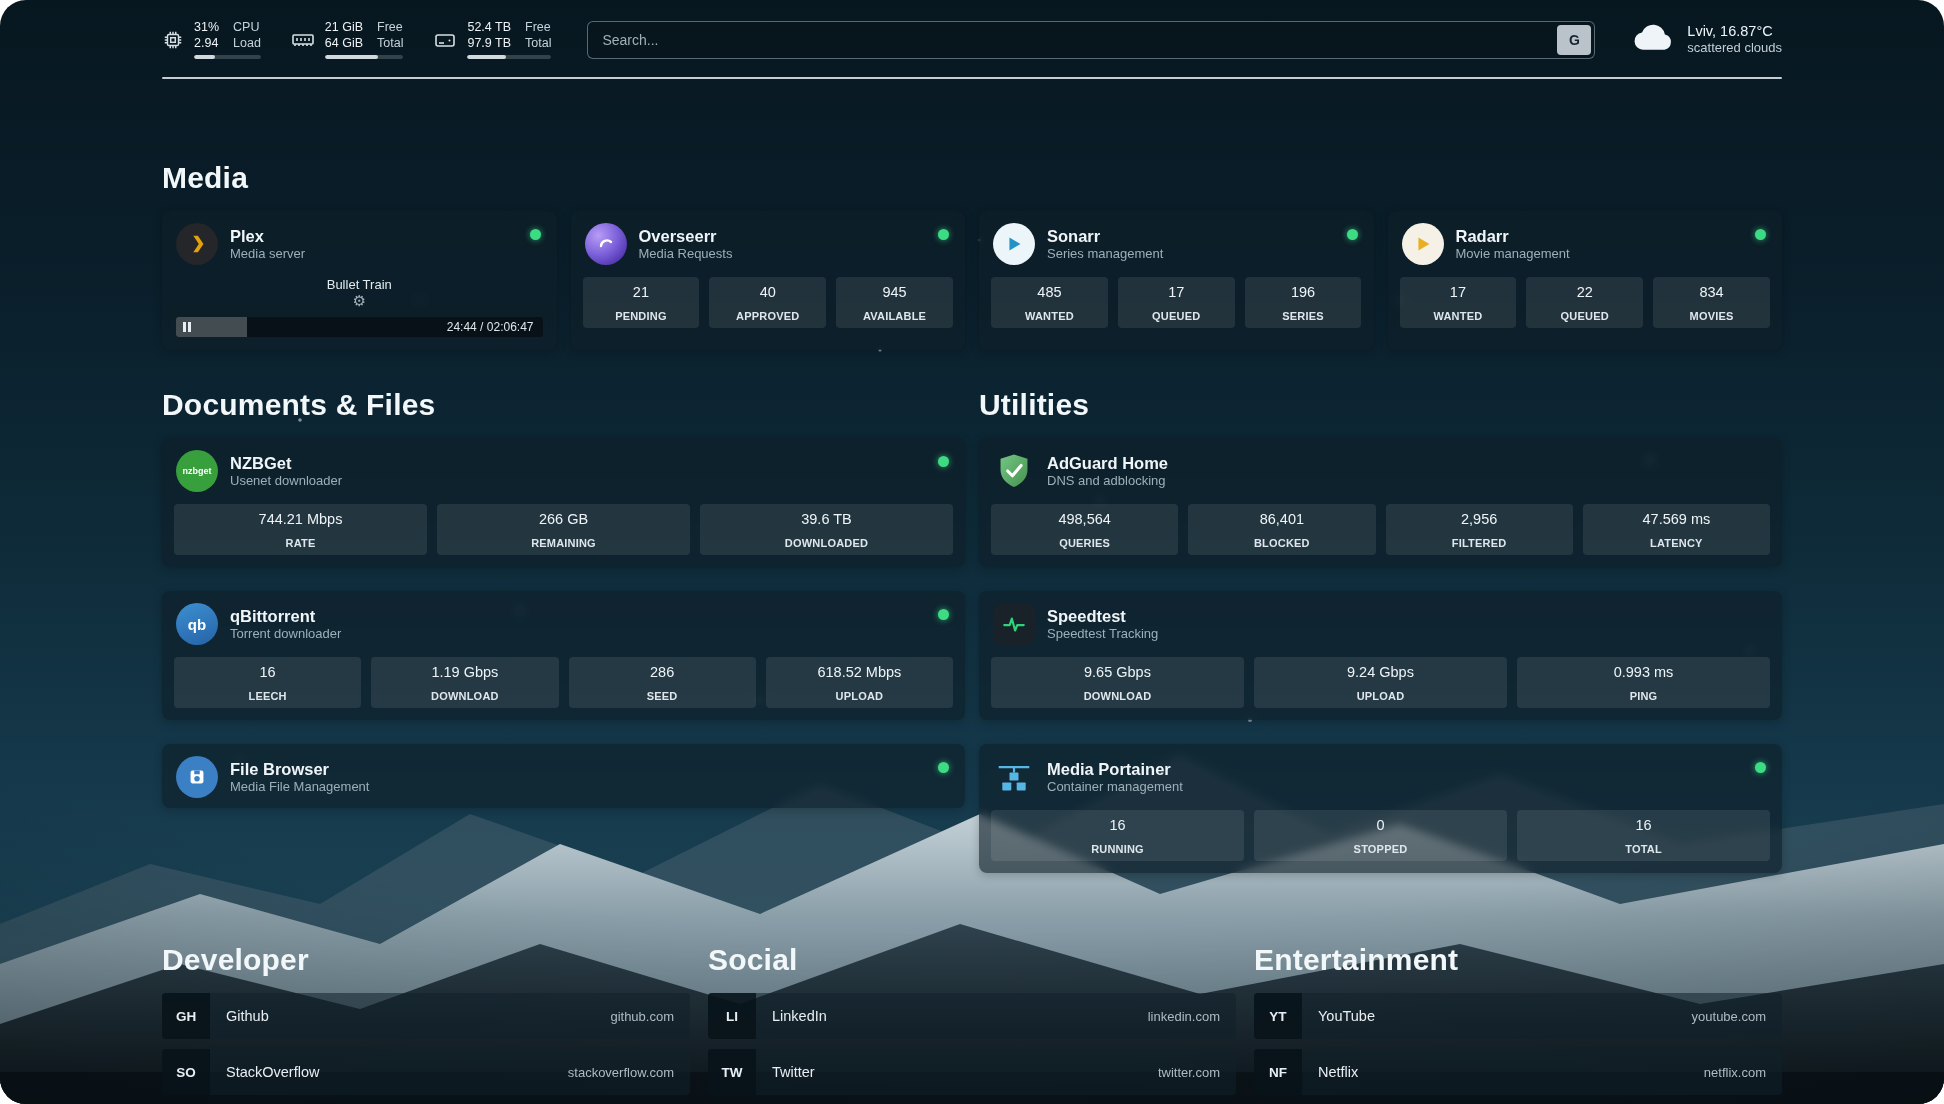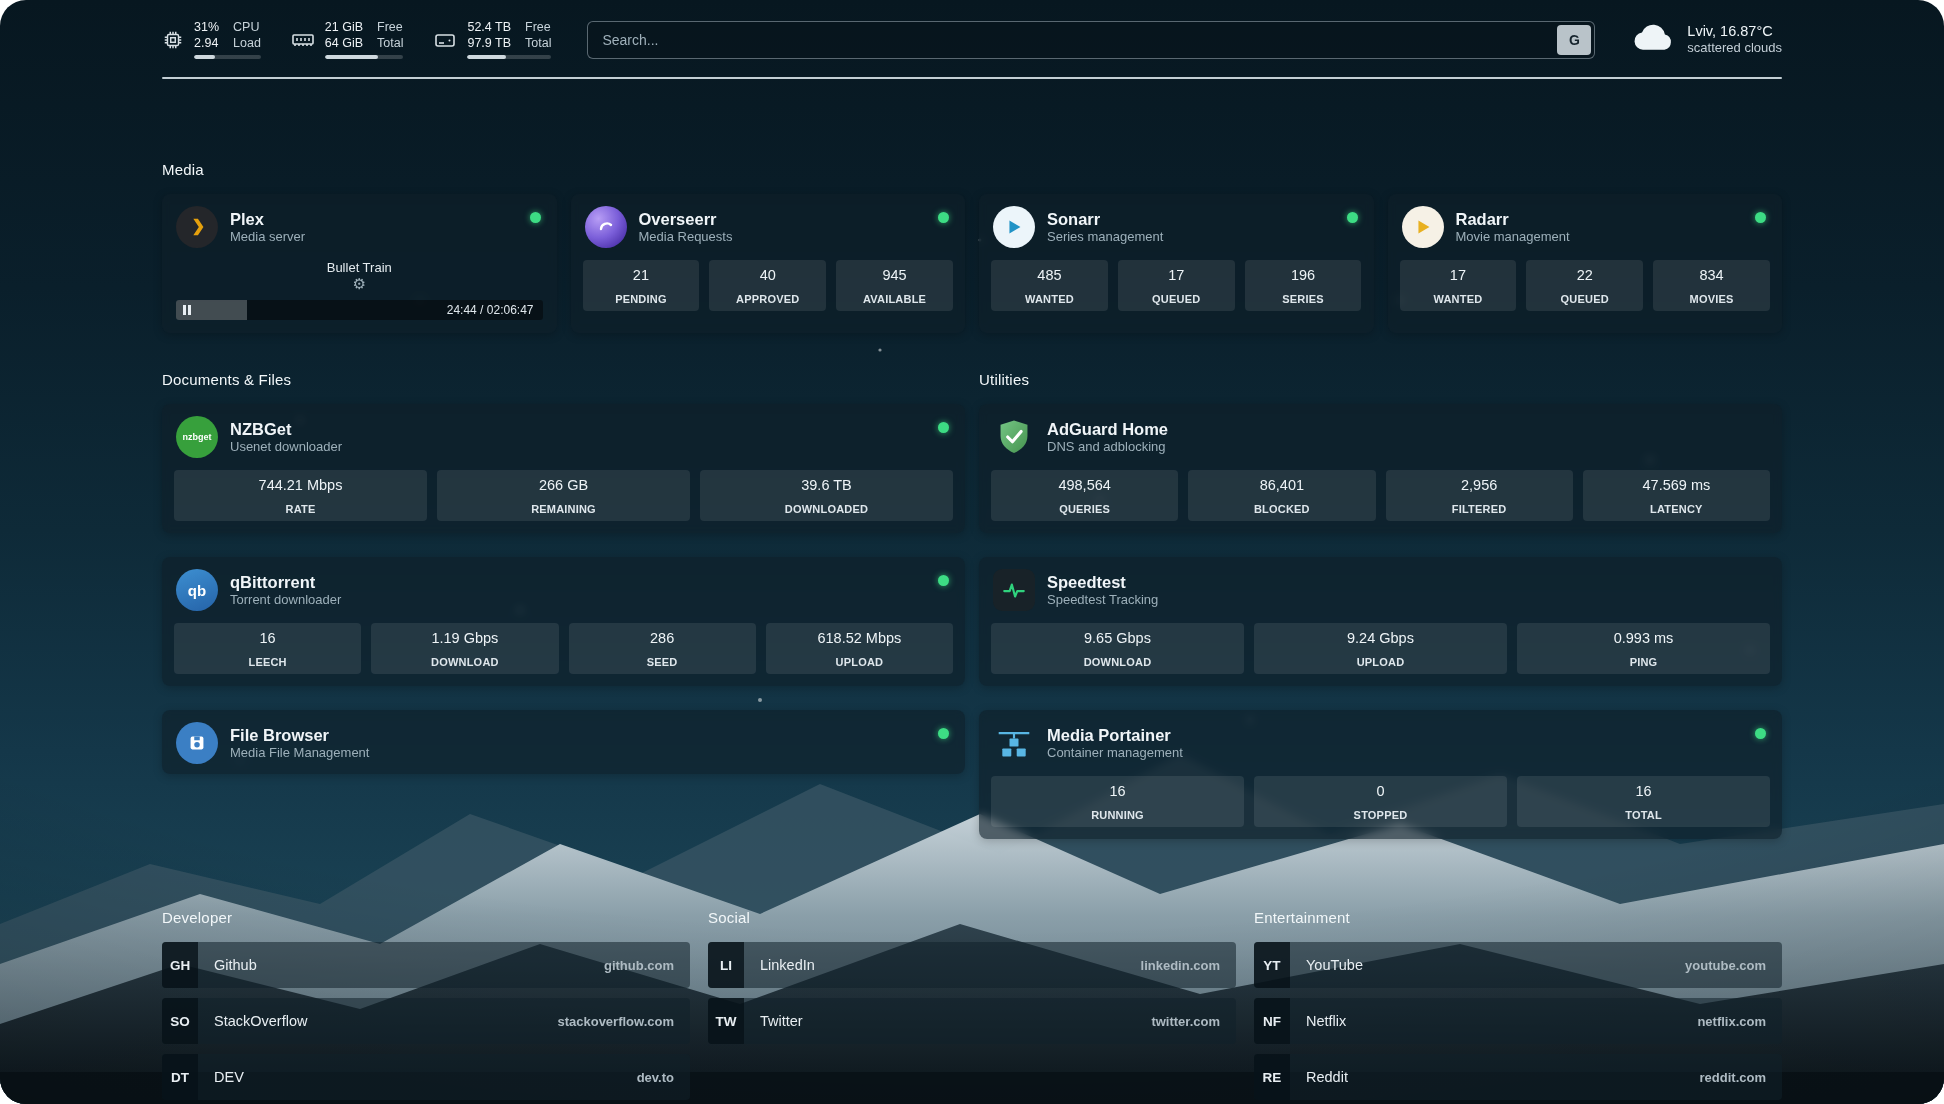--- a/index.html
+++ b/index.html
@@ -30,21 +30,21 @@
   .search-wrap input::placeholder{color:#9fb0ba;}
   .g-btn{position:absolute;right:4px;top:4px;bottom:4px;width:34px;border-radius:4px;background:#b9c3c9;
     color:#15232c;font-weight:700;font-size:14px;display:flex;align-items:center;justify-content:center;cursor:pointer;}
   .weather{display:flex;align-items:center;gap:12px;}
   .weather .lines{display:flex;flex-direction:column;line-height:1.3;}
   .weather .l1{font-size:14.5px;color:#eef4f7;}
   .weather .l2{font-size:13px;color:#c3ced6;}
   .divider{margin-top:18px;height:2px;background:rgba(228,238,243,0.85);border-radius:1px;}
 
   
-  h2.sec{font-size:15px;font-weight:400;color:#f2f7f9;margin:0 0 16px 0;letter-spacing:.2px;}
+  h2.sec{font-size:30px;font-weight:700;color:#f2f7f9;margin:0 0 16px 0;letter-spacing:.2px;}
   .section-media{margin-top:82px;}
   .media-grid{display:grid;grid-template-columns:repeat(4,1fr);gap:14px;}
   .two-col{display:grid;grid-template-columns:1fr 1fr;gap:14px;margin-top:38px;align-items:start;}
   .col-stack{display:flex;flex-direction:column;gap:24px;}
 
   
   .card{position:relative;background:rgba(14,31,41,0.62);border-radius:8px;backdrop-filter:blur(4px);
     box-shadow:0 2px 10px rgba(0,0,0,0.22);cursor:pointer;}
   .card-head{display:flex;align-items:center;gap:12px;padding:12px 14px 10px 14px;}
   .svc-icon{width:42px;height:42px;border-radius:50%;display:flex;align-items:center;justify-content:center;flex:0 0 42px;overflow:hidden;}
@@ -81,24 +81,24 @@
   .nzbget-bg .icon-text{font-size:9px;}
   .qb-bg{background:linear-gradient(160deg,#3d8fd1,#2563a8);}
   .qb-bg .icon-text{font-size:15px;}
   .fb-bg{background:#3b7fc4;}
   .st-bg{background:#182228;}
 
   
   .bookmarks{display:grid;grid-template-columns:repeat(3,1fr);gap:0 18px;margin-top:70px;padding-bottom:20px;}
   .bm-list{display:flex;flex-direction:column;gap:10px;}
   .bm-row{height:46px;border-radius:4px;overflow:hidden;background:rgba(16,32,42,0.55);display:flex;align-items:stretch;cursor:pointer;}
-  .bm-abbr{width:36px;background:rgba(7,17,23,0.78);display:flex;align-items:center;justify-content:center;
+  .bm-abbr{width:48px;background:rgba(7,17,23,0.78);display:flex;align-items:center;justify-content:center;
     font-weight:700;font-size:13.5px;color:#e8eef2;}
   .bm-name{align-self:center;margin-left:16px;font-size:14.5px;color:#e8eef2;}
-  .bm-url{margin-left:auto;align-self:center;margin-right:16px;font-size:13px;color:#aebbc3;font-weight:bold;}
+  .bm-url{margin-left:auto;align-self:center;margin-right:16px;font-size:13px;color:#aebbc3;}
 </style>
 </head>
 <body>
 
 <div class="window">
 
   <svg class="mountains" viewBox="0 0 1944 440" preserveAspectRatio="none">
     <defs>
       <linearGradient id="gMid" x1="0" y1="0" x2="0" y2="1">
         <stop offset="0" stop-color="#cdd8de"></stop>

